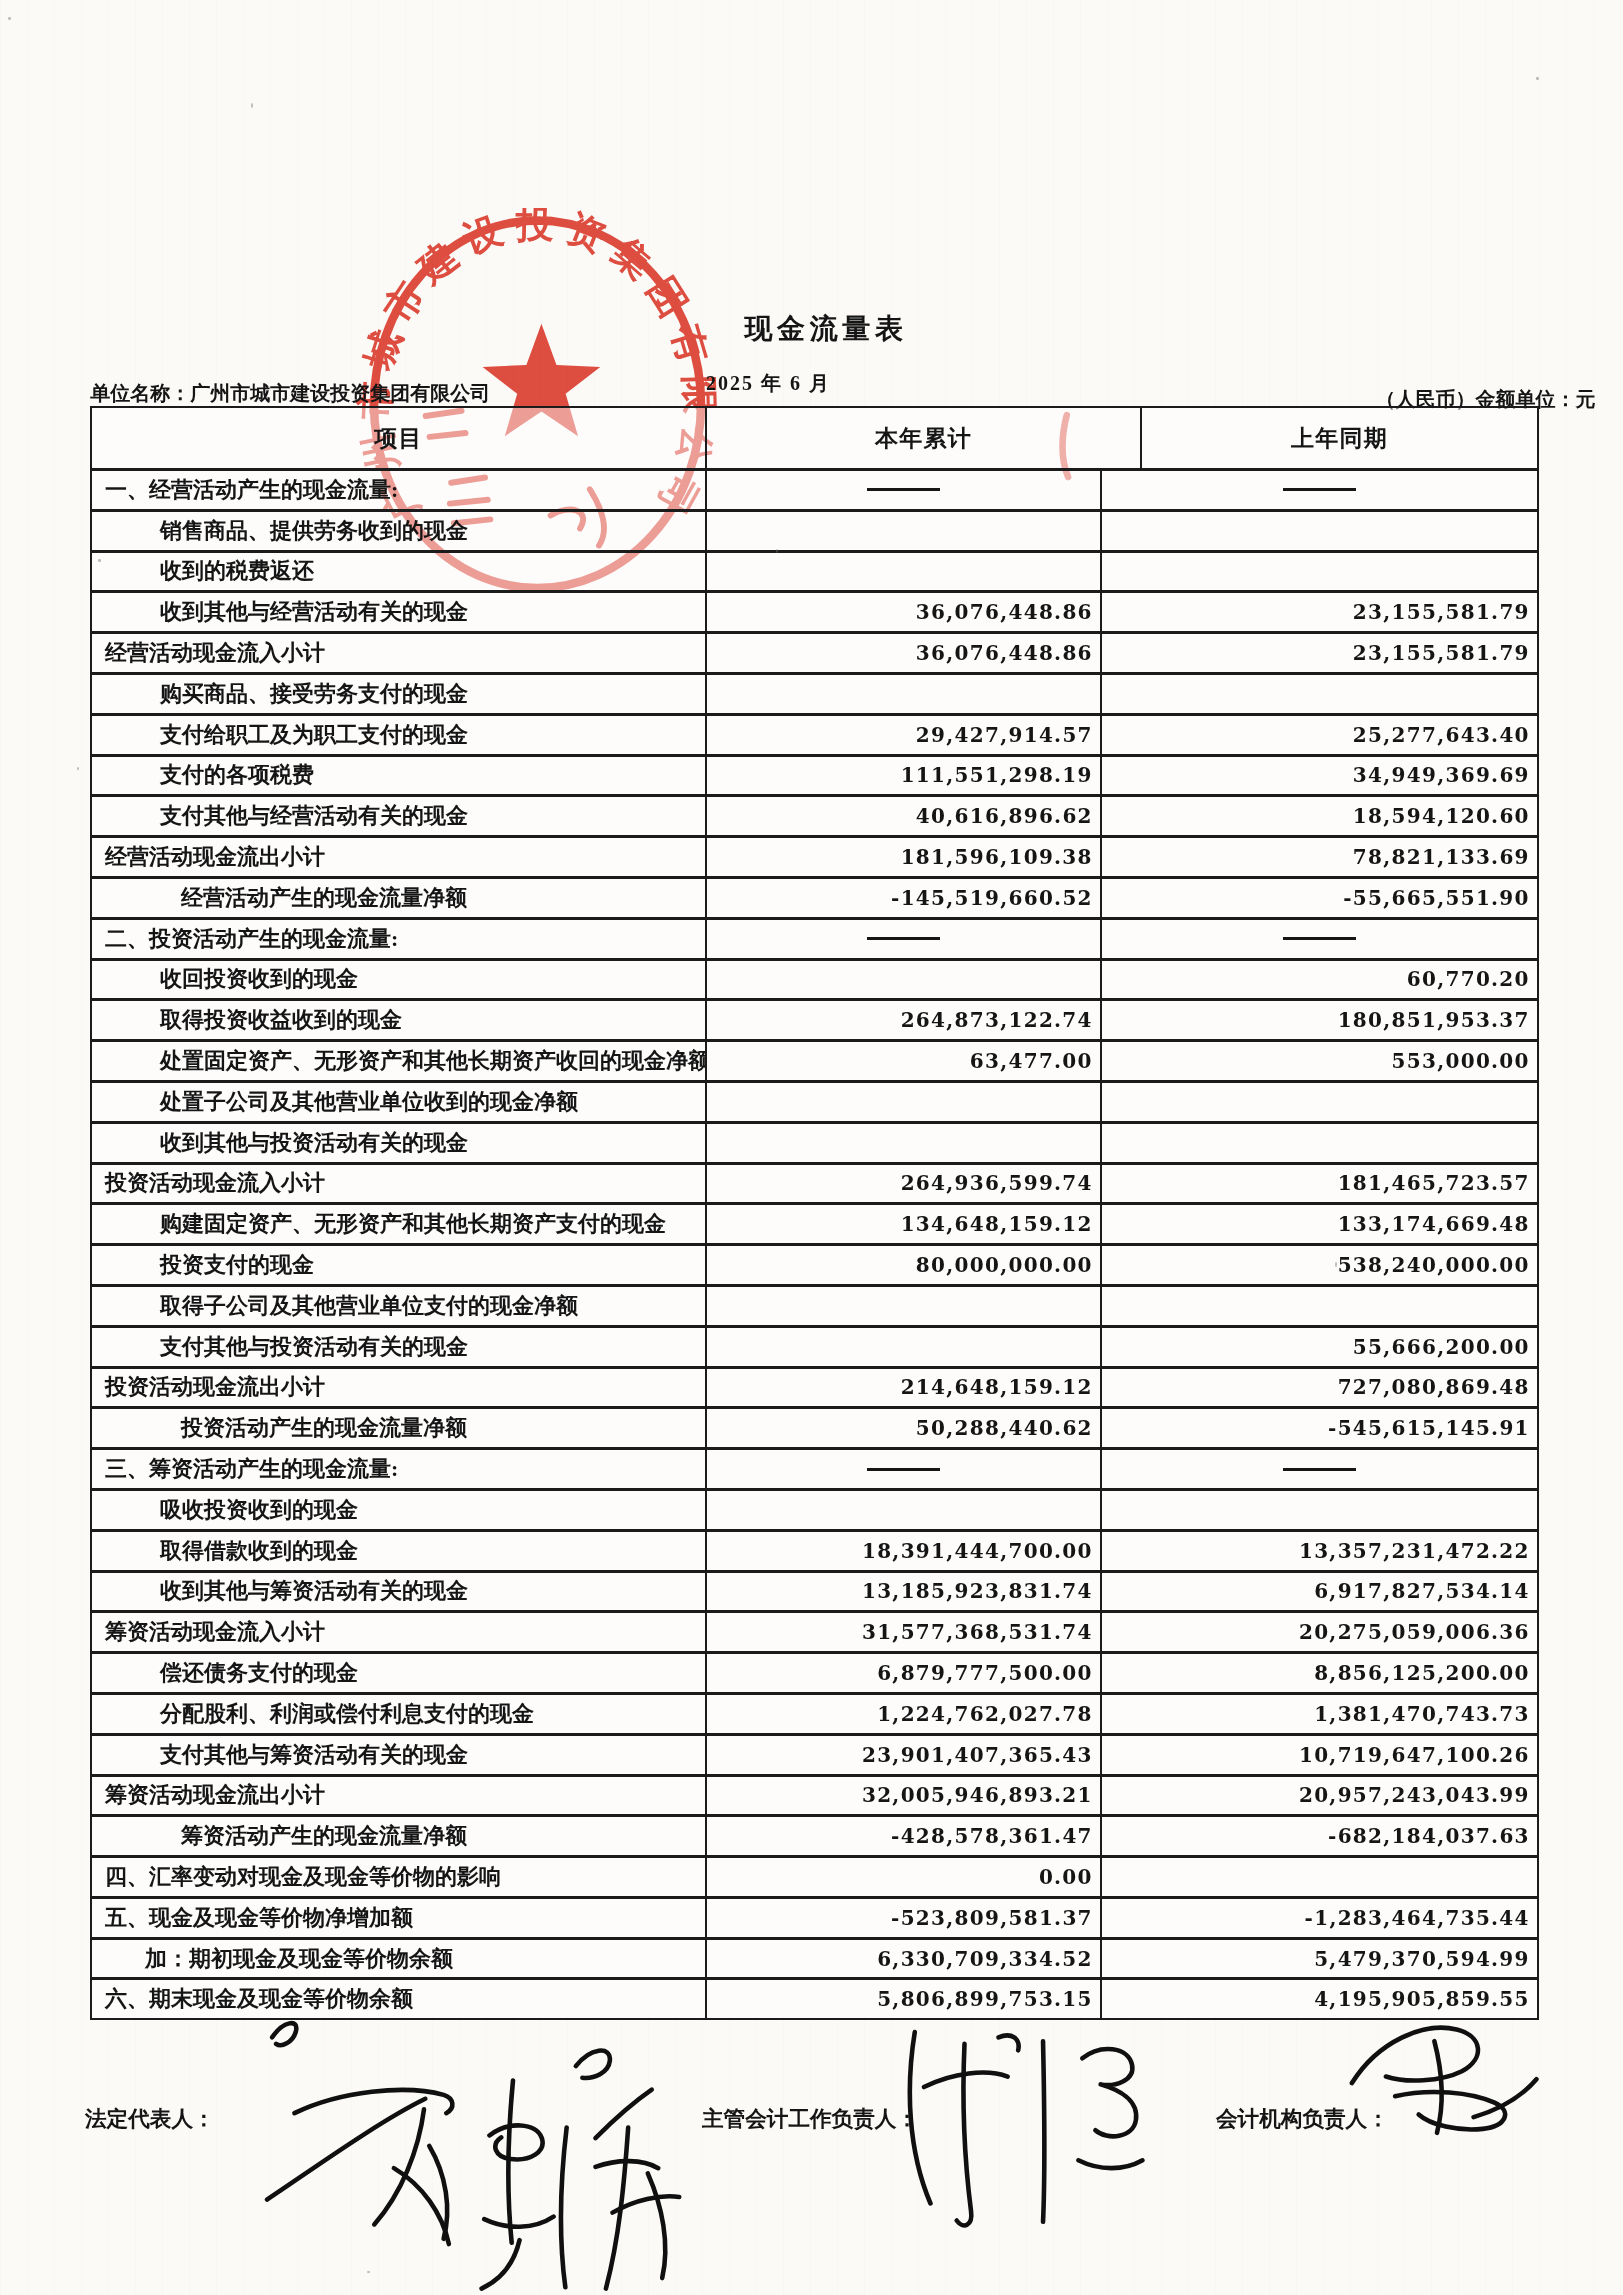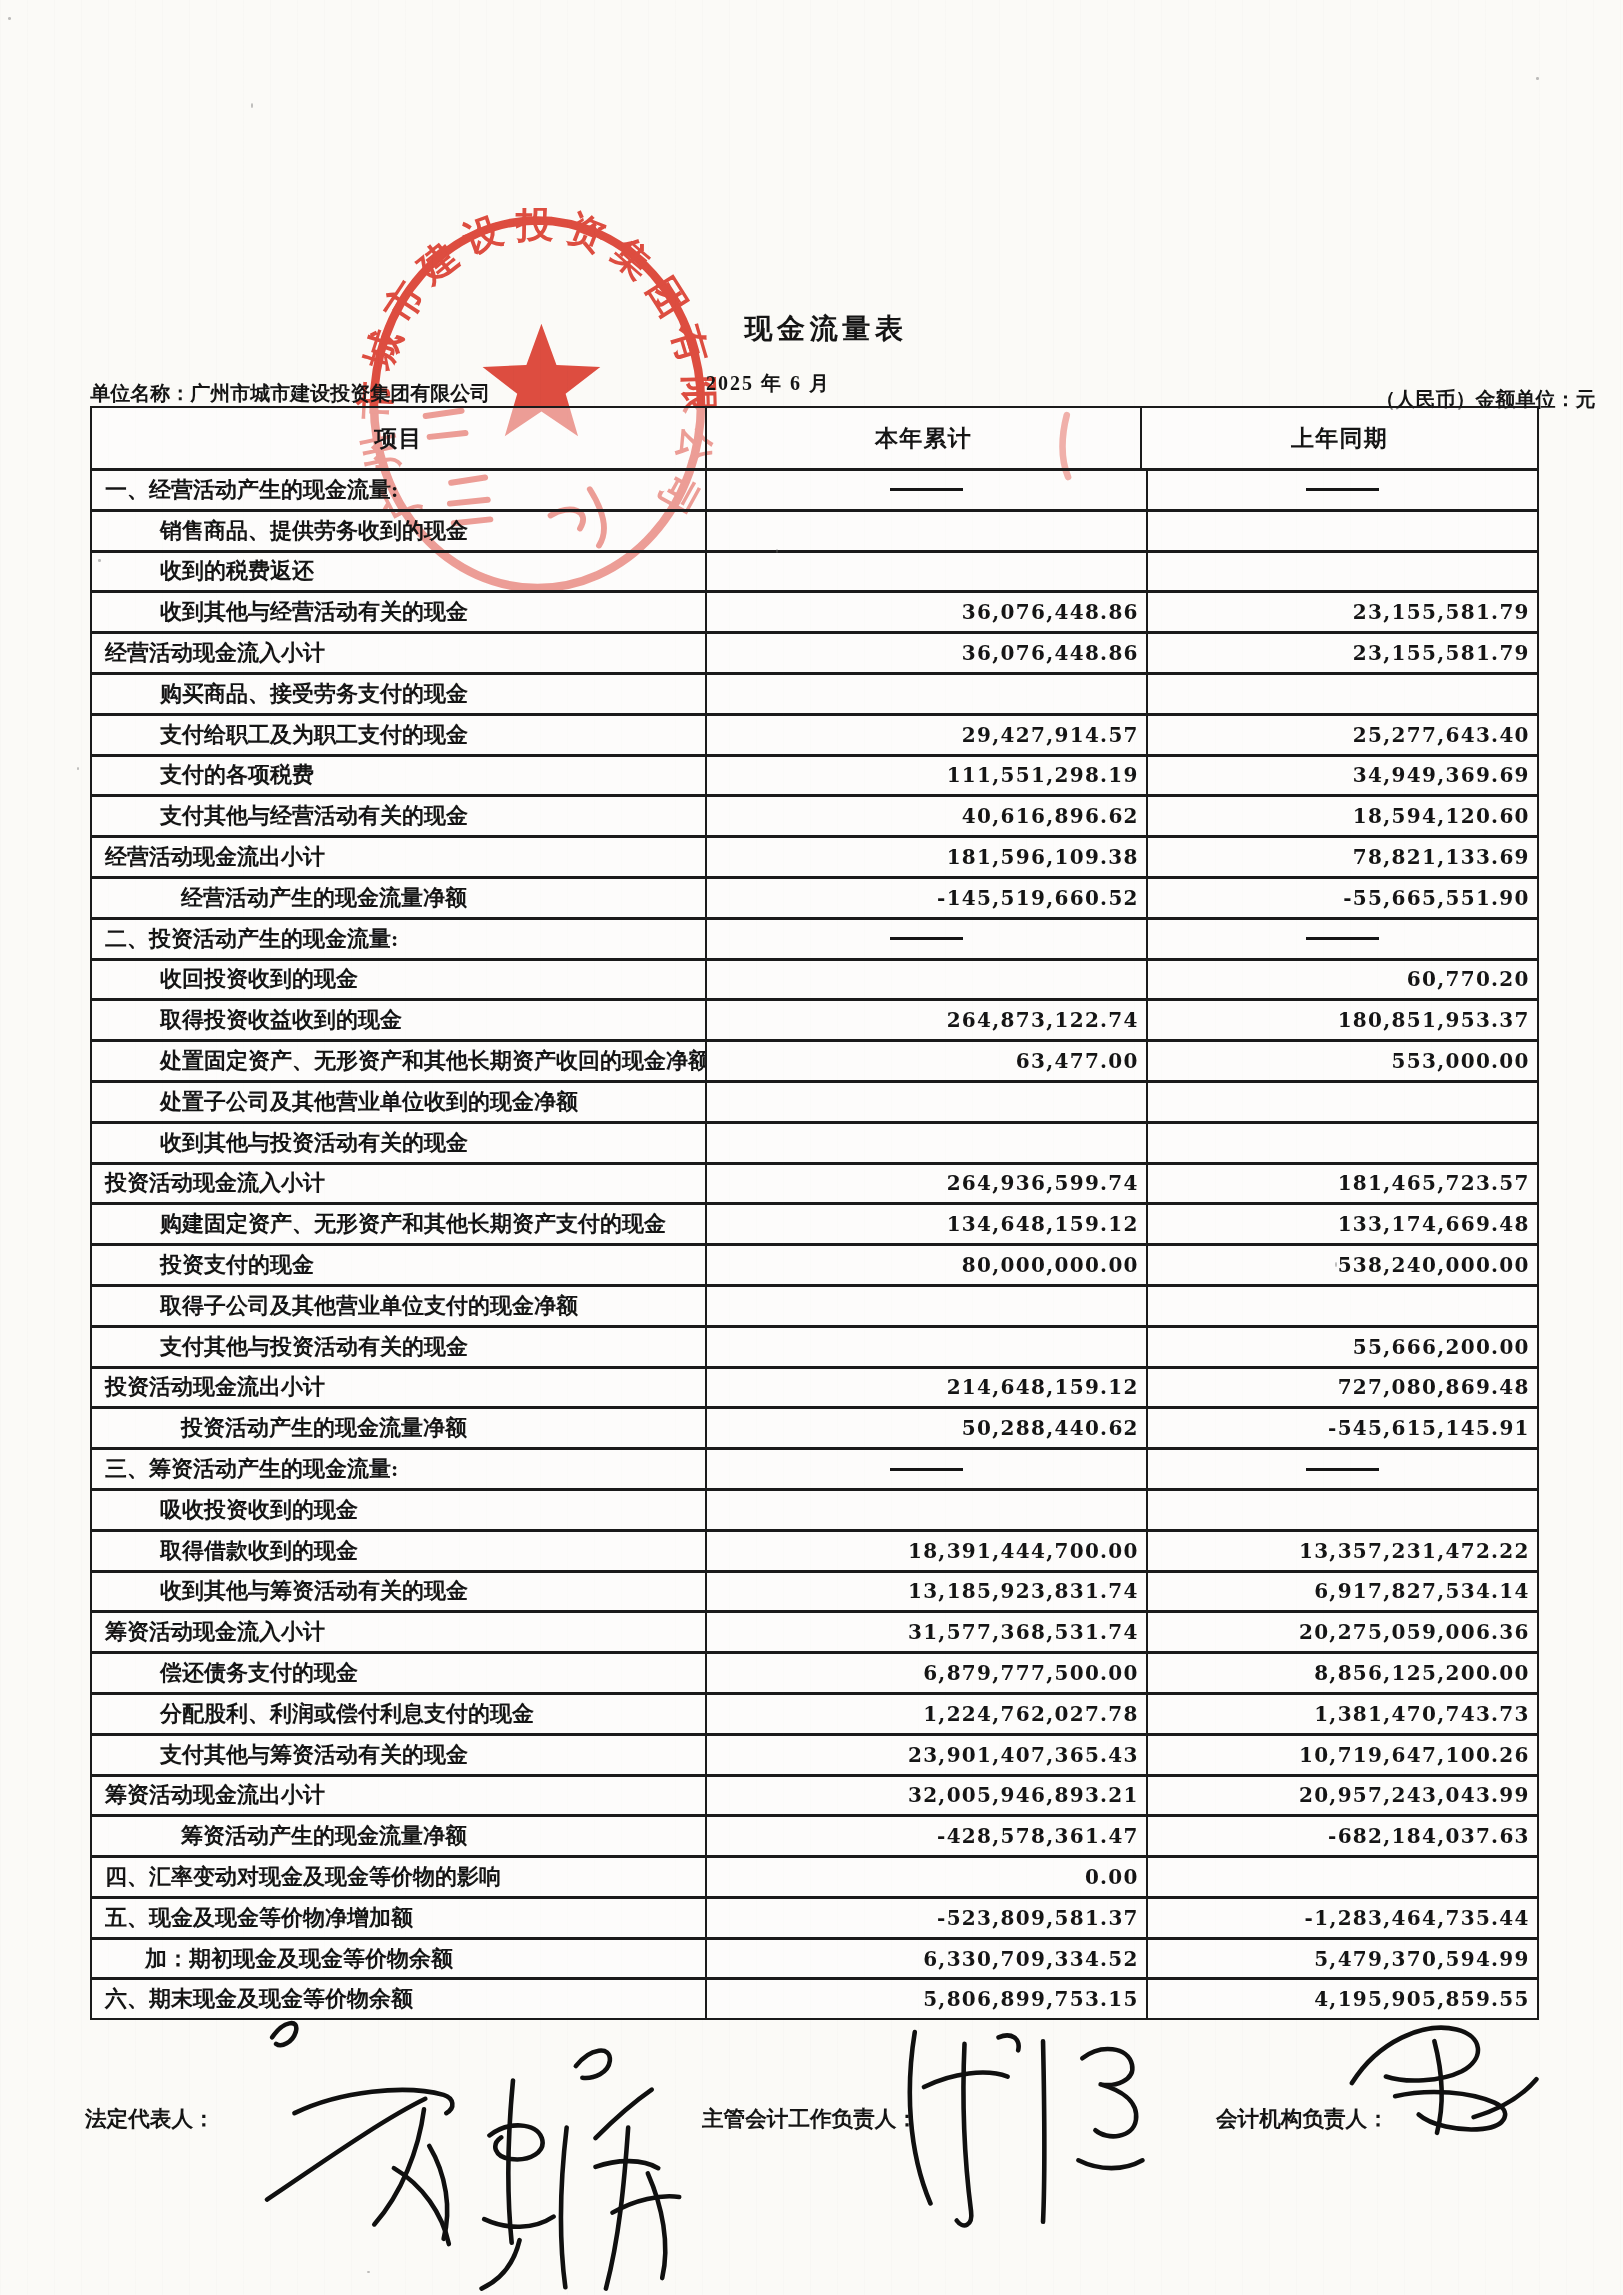--- a/index.html
+++ b/index.html
@@ -36,21 +36,21 @@
   .trow:last-child{border-bottom:none;justify-content:center;}
   .cell{box-sizing:border-box;display:flex;align-items:center;}
   .cell.item{width:613px;font-size:22px;font-weight:700;white-space:nowrap;overflow:hidden;}
   .ind0 .item{padding-left:13px;}
   .ind1 .item{padding-left:68px;}
   .ind2 .item{padding-left:89px;}
   .ind3 .item{padding-left:53px;}
   .cell.num{justify-content:flex-end;padding-right:7.2px;border-left:2px solid #1b1b1b;
     font-family:"DejaVu Serif","Liberation Serif",serif;
     font-size:20px;font-weight:700;letter-spacing:1.3px;}
-  .cell.num.c2{width:441px;}
+  .cell.num.c2{width:395px;}
   .cell.num.c3{flex:1;}
   .cell.num.dashc{justify-content:center;padding-right:0;}
   .dash{width:73px;border-top:3.9px solid #161616;display:inline-block;}
   
   .sign-label{position:absolute;font-size:21.6px;font-weight:700;white-space:nowrap;margin-top:9px;}
   .lbl1{left:85px;top:2095px;}
   .lbl2{left:702px;top:2095px;}
   .lbl3{left:1216px;top:2095px;}
   .sig-svg{position:absolute;left:229px;top:2003px;pointer-events:none;}
   .stamp-svg{position:absolute;left:354px;top:208px;mix-blend-mode:multiply;opacity:.88;pointer-events:none;}

